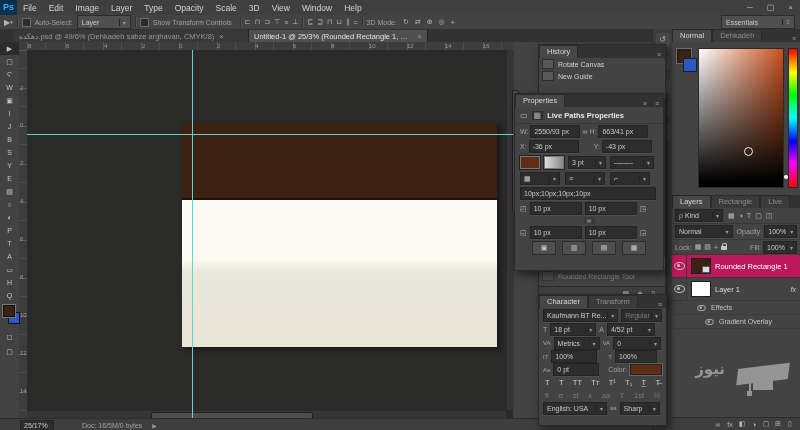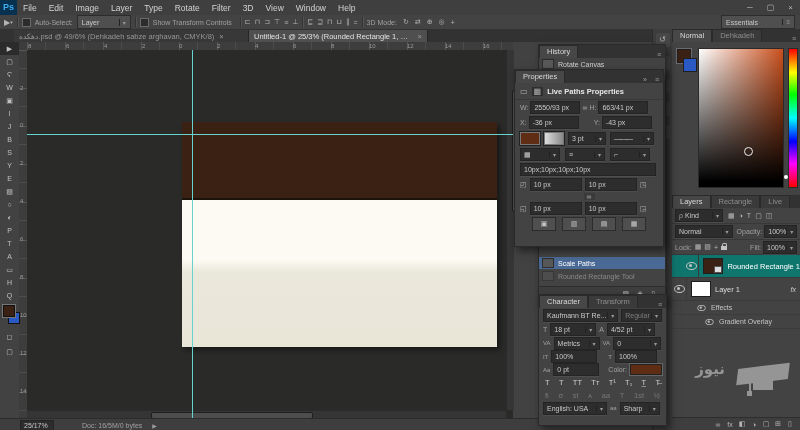--- a/index.html
+++ b/index.html
@@ -82,21 +82,21 @@
   .eyecol{width:14px;height:100%;display:flex;align-items:center;justify-content:center;border-right:1px solid #3a3a3a;flex:none}
   .thumb{width:18px;height:14px;border:1px solid #1f1f1f;margin:0 4px;flex:none;position:relative;background:#fff}
   .lname{font-size:7.5px;color:#ddd;white-space:nowrap;overflow:hidden}
   .subrow{display:flex;align-items:center;height:13px;padding-left:24px;border-bottom:1px solid #3c3c3c;font-size:7px;color:#c5c5c5}
   #layers-bottom{position:absolute;left:0;bottom:0;width:100%;height:13px;background:#3e3e3e;border-top:1px solid #2d2d2d;display:flex;align-items:center;justify-content:flex-end;padding-right:4px;box-sizing:border-box}
   #layers-bottom .ico{width:12px;font-size:7px;color:#b5b5b5}
   
   #historypanel{left:538px;top:44px;width:126px;height:256px}
   .hrow{display:flex;align-items:center;height:12px;font-size:7px;color:#d0d0d0;padding-left:3px}
   .hrow .hicon{width:10px;height:8px;background:#585858;border:1px solid #2d2d2d;margin-right:4px;flex:none}
-  #propspanel{left:514px;top:69px;width:148px;height:176px}
+  #propspanel{left:514px;top:93px;width:148px;height:176px}
   #charpanel{left:538px;top:294px;width:127px;height:130px}
   .trow{display:flex;justify-content:space-between;padding:0 6px;color:#cfcfcf;font-size:7.5px}
   .trow.dim{color:#787878}
   
   #watermark{left:612px;top:358px;width:185px;height:66px;z-index:50;pointer-events:none;opacity:.82}
   #wm-line1{position:absolute;right:72px;top:2px;font-family:"DejaVu Sans",sans-serif;font-size:15px;font-weight:bold;color:#a8a8a8}
   #wm-line2{position:absolute;right:48px;top:14px;font-family:"DejaVu Sans",sans-serif;font-size:34px;font-weight:bold;color:#a8a8a8;line-height:40px}
   #wm-cap{position:absolute;right:6px;top:6px;width:56px;height:40px}
   #cap-board{position:absolute;left:2px;top:2px;width:52px;height:16px;background:#a8a8a8;transform:rotate(-7deg) skewX(-14deg)}
   #cap-base{position:absolute;left:18px;top:14px;width:20px;height:12px;background:#a8a8a8}
@@ -108,22 +108,22 @@
 
 <div id="app">
 
   <div id="menubar" class="abs">
     <div id="pslogo">Ps</div>
     <span class="mitem">File</span>
     <span class="mitem">Edit</span>
     <span class="mitem">Image</span>
     <span class="mitem">Layer</span>
     <span class="mitem">Type</span>
-    <span class="mitem">Rotate</span>
-    <span class="mitem">Filter</span>
+    <span class="mitem">Opacity</span>
+    <span class="mitem">Scale</span>
     <span class="mitem">3D</span>
     <span class="mitem">View</span>
     <span class="mitem">Window</span>
     <span class="mitem">Help</span>
     <span style="margin-left:auto"></span>
     <span class="winbtn">─</span>
     <span class="winbtn">▢</span>
     <span class="winbtn">×</span>
   </div>
 
@@ -328,21 +328,21 @@
           <span class="ico">▨</span>
           <span class="ico">+</span>
         </span>
       <span class="padlock" style="margin-left:3px"></span>
       <span class="lbl" style="margin-left:auto">Fill:</span>
       <span class="fld dd" style="width:26px;margin-left:2px">
         <span>100%</span>
           <span class="arr">▾</span>
       </span>
     </div>
-    <div class="lrow" id="sel-layer-row" style="background: #0f766e; justify-content: flex-end;">
+    <div class="lrow" id="sel-layer-row" style="background: #be185d;">
       <span class="eyecol">
           <span class="eye"></span>
         </span>
       <span class="thumb" id="shape-thumb" style="background: rgb(58, 33, 19);">
         <span style="position:absolute;right:0;bottom:0;width:6px;height:5px;background:#ddd;border:1px solid #555"></span>
       </span>
       <span class="lname" style="color:#fff">Rounded Rectangle 1</span>
     </div>
     <div class="lrow">
       <span class="eyecol">

